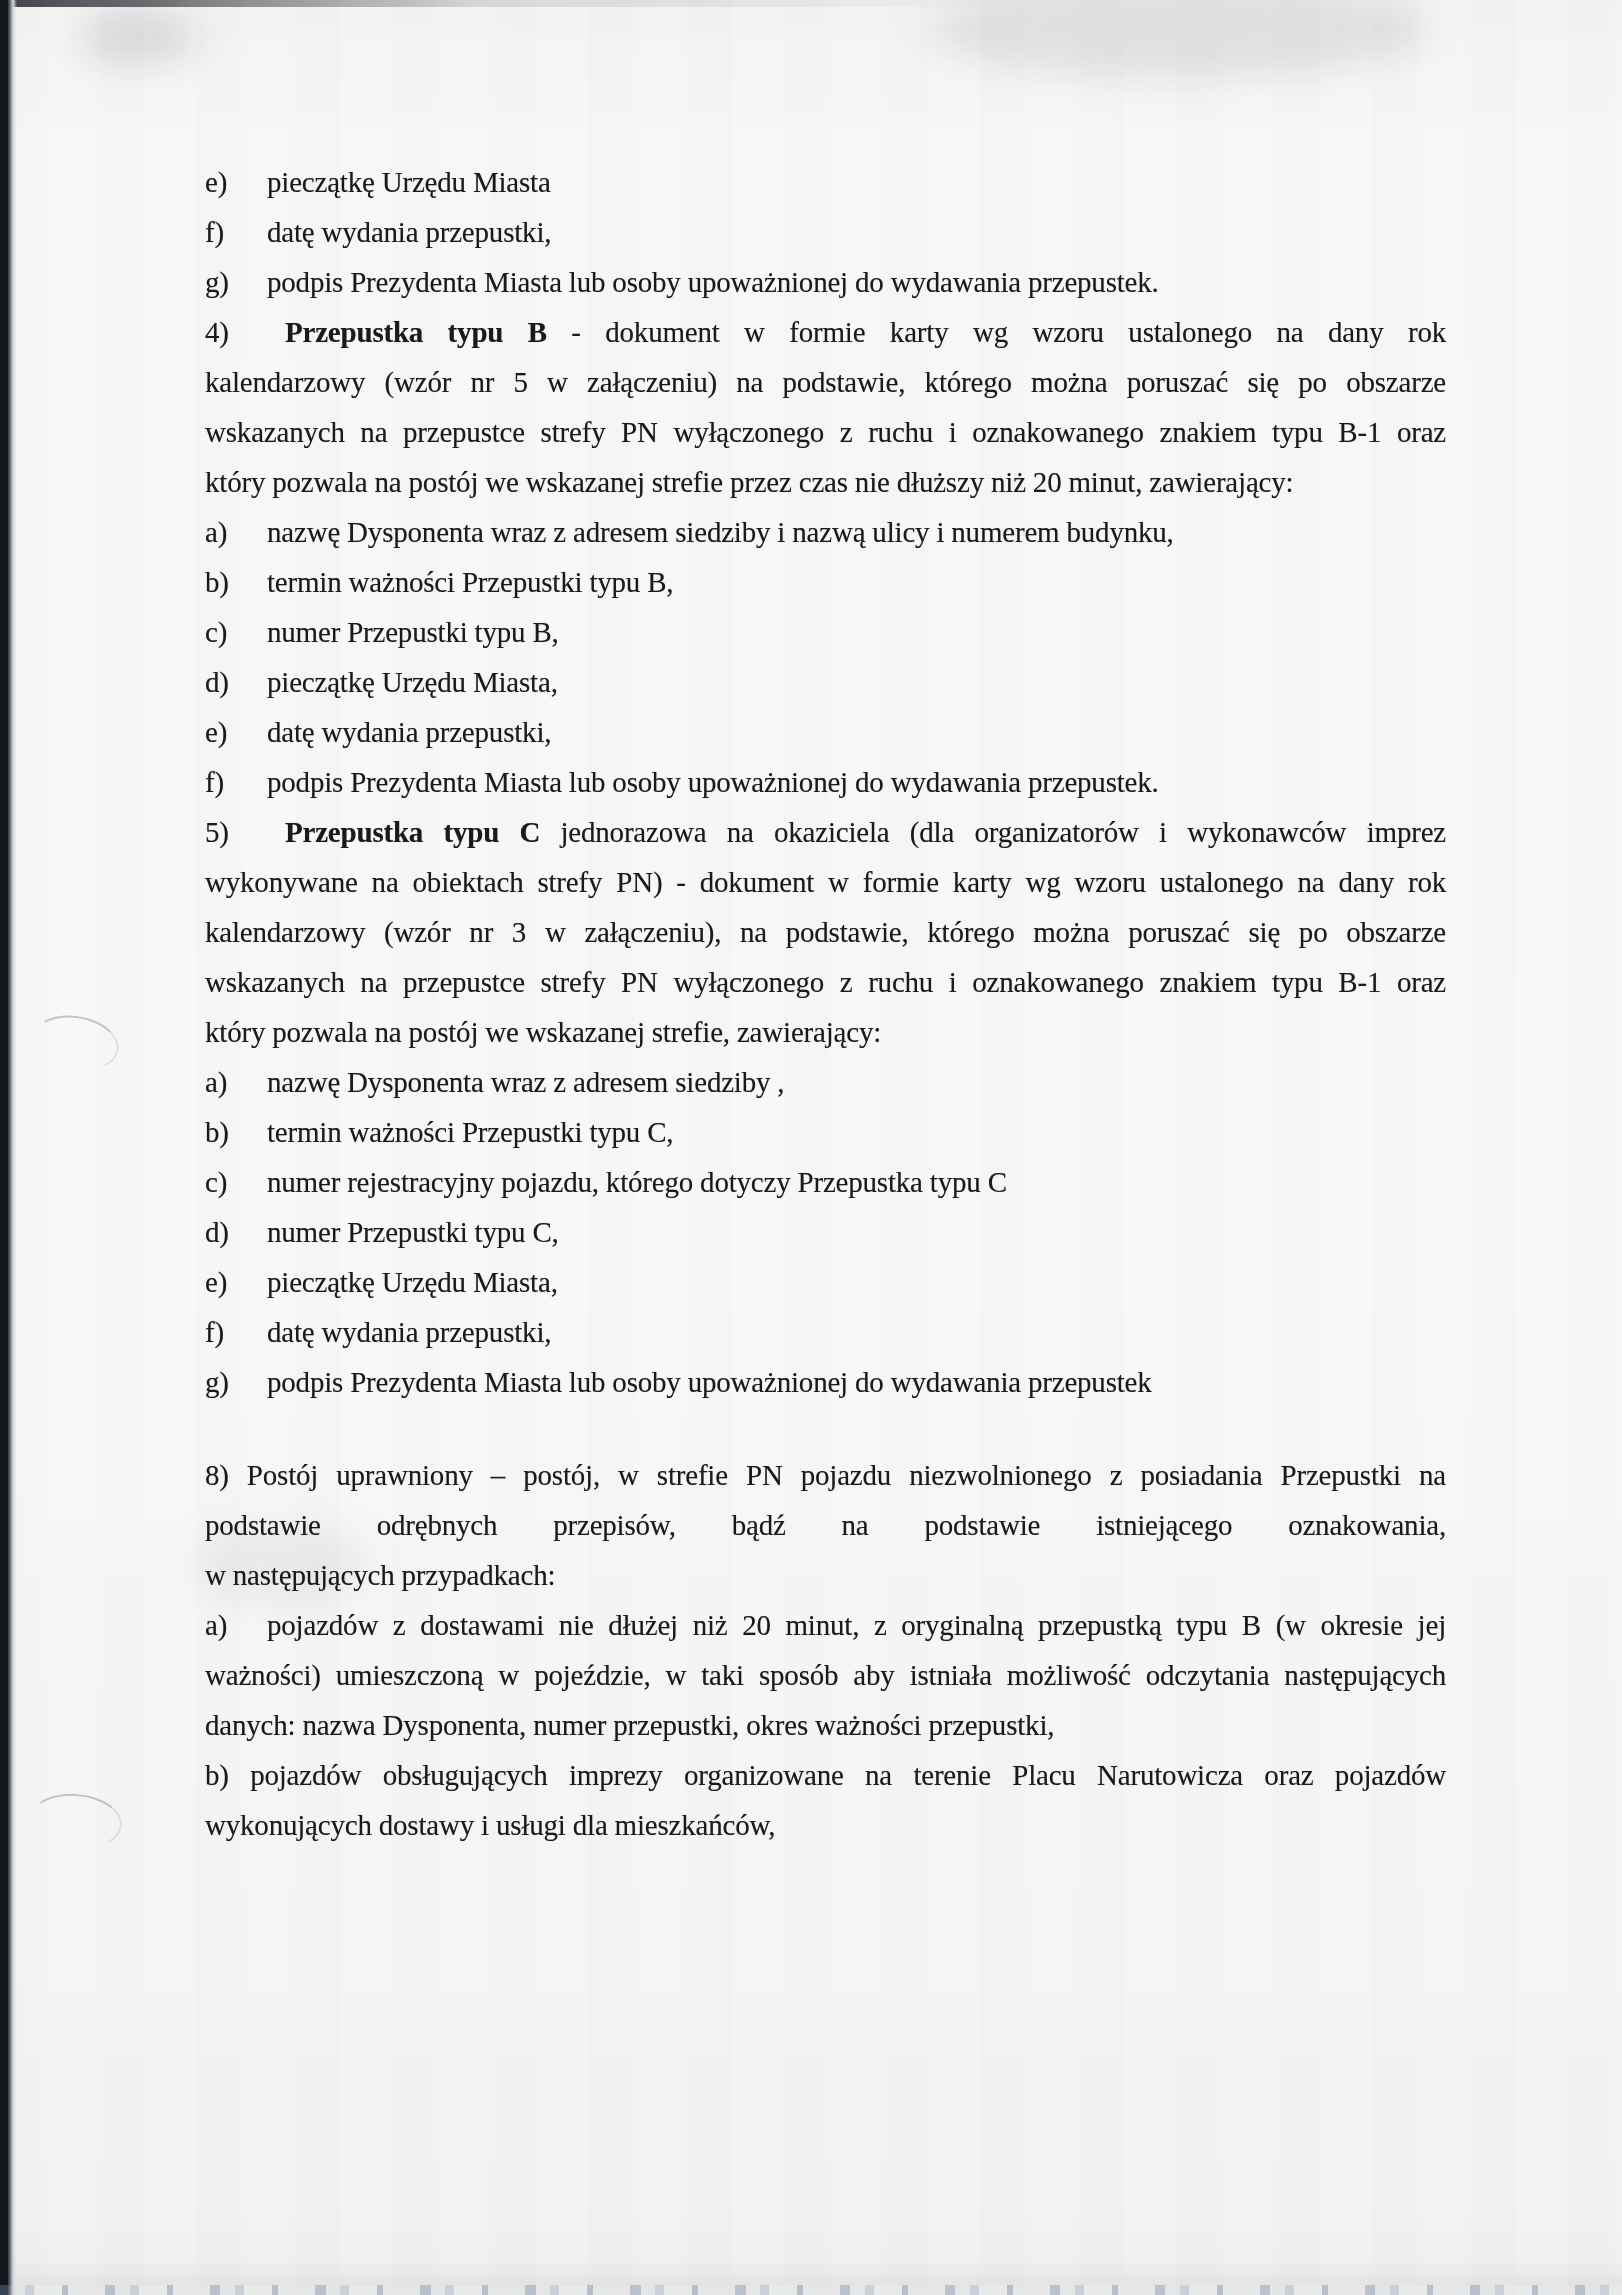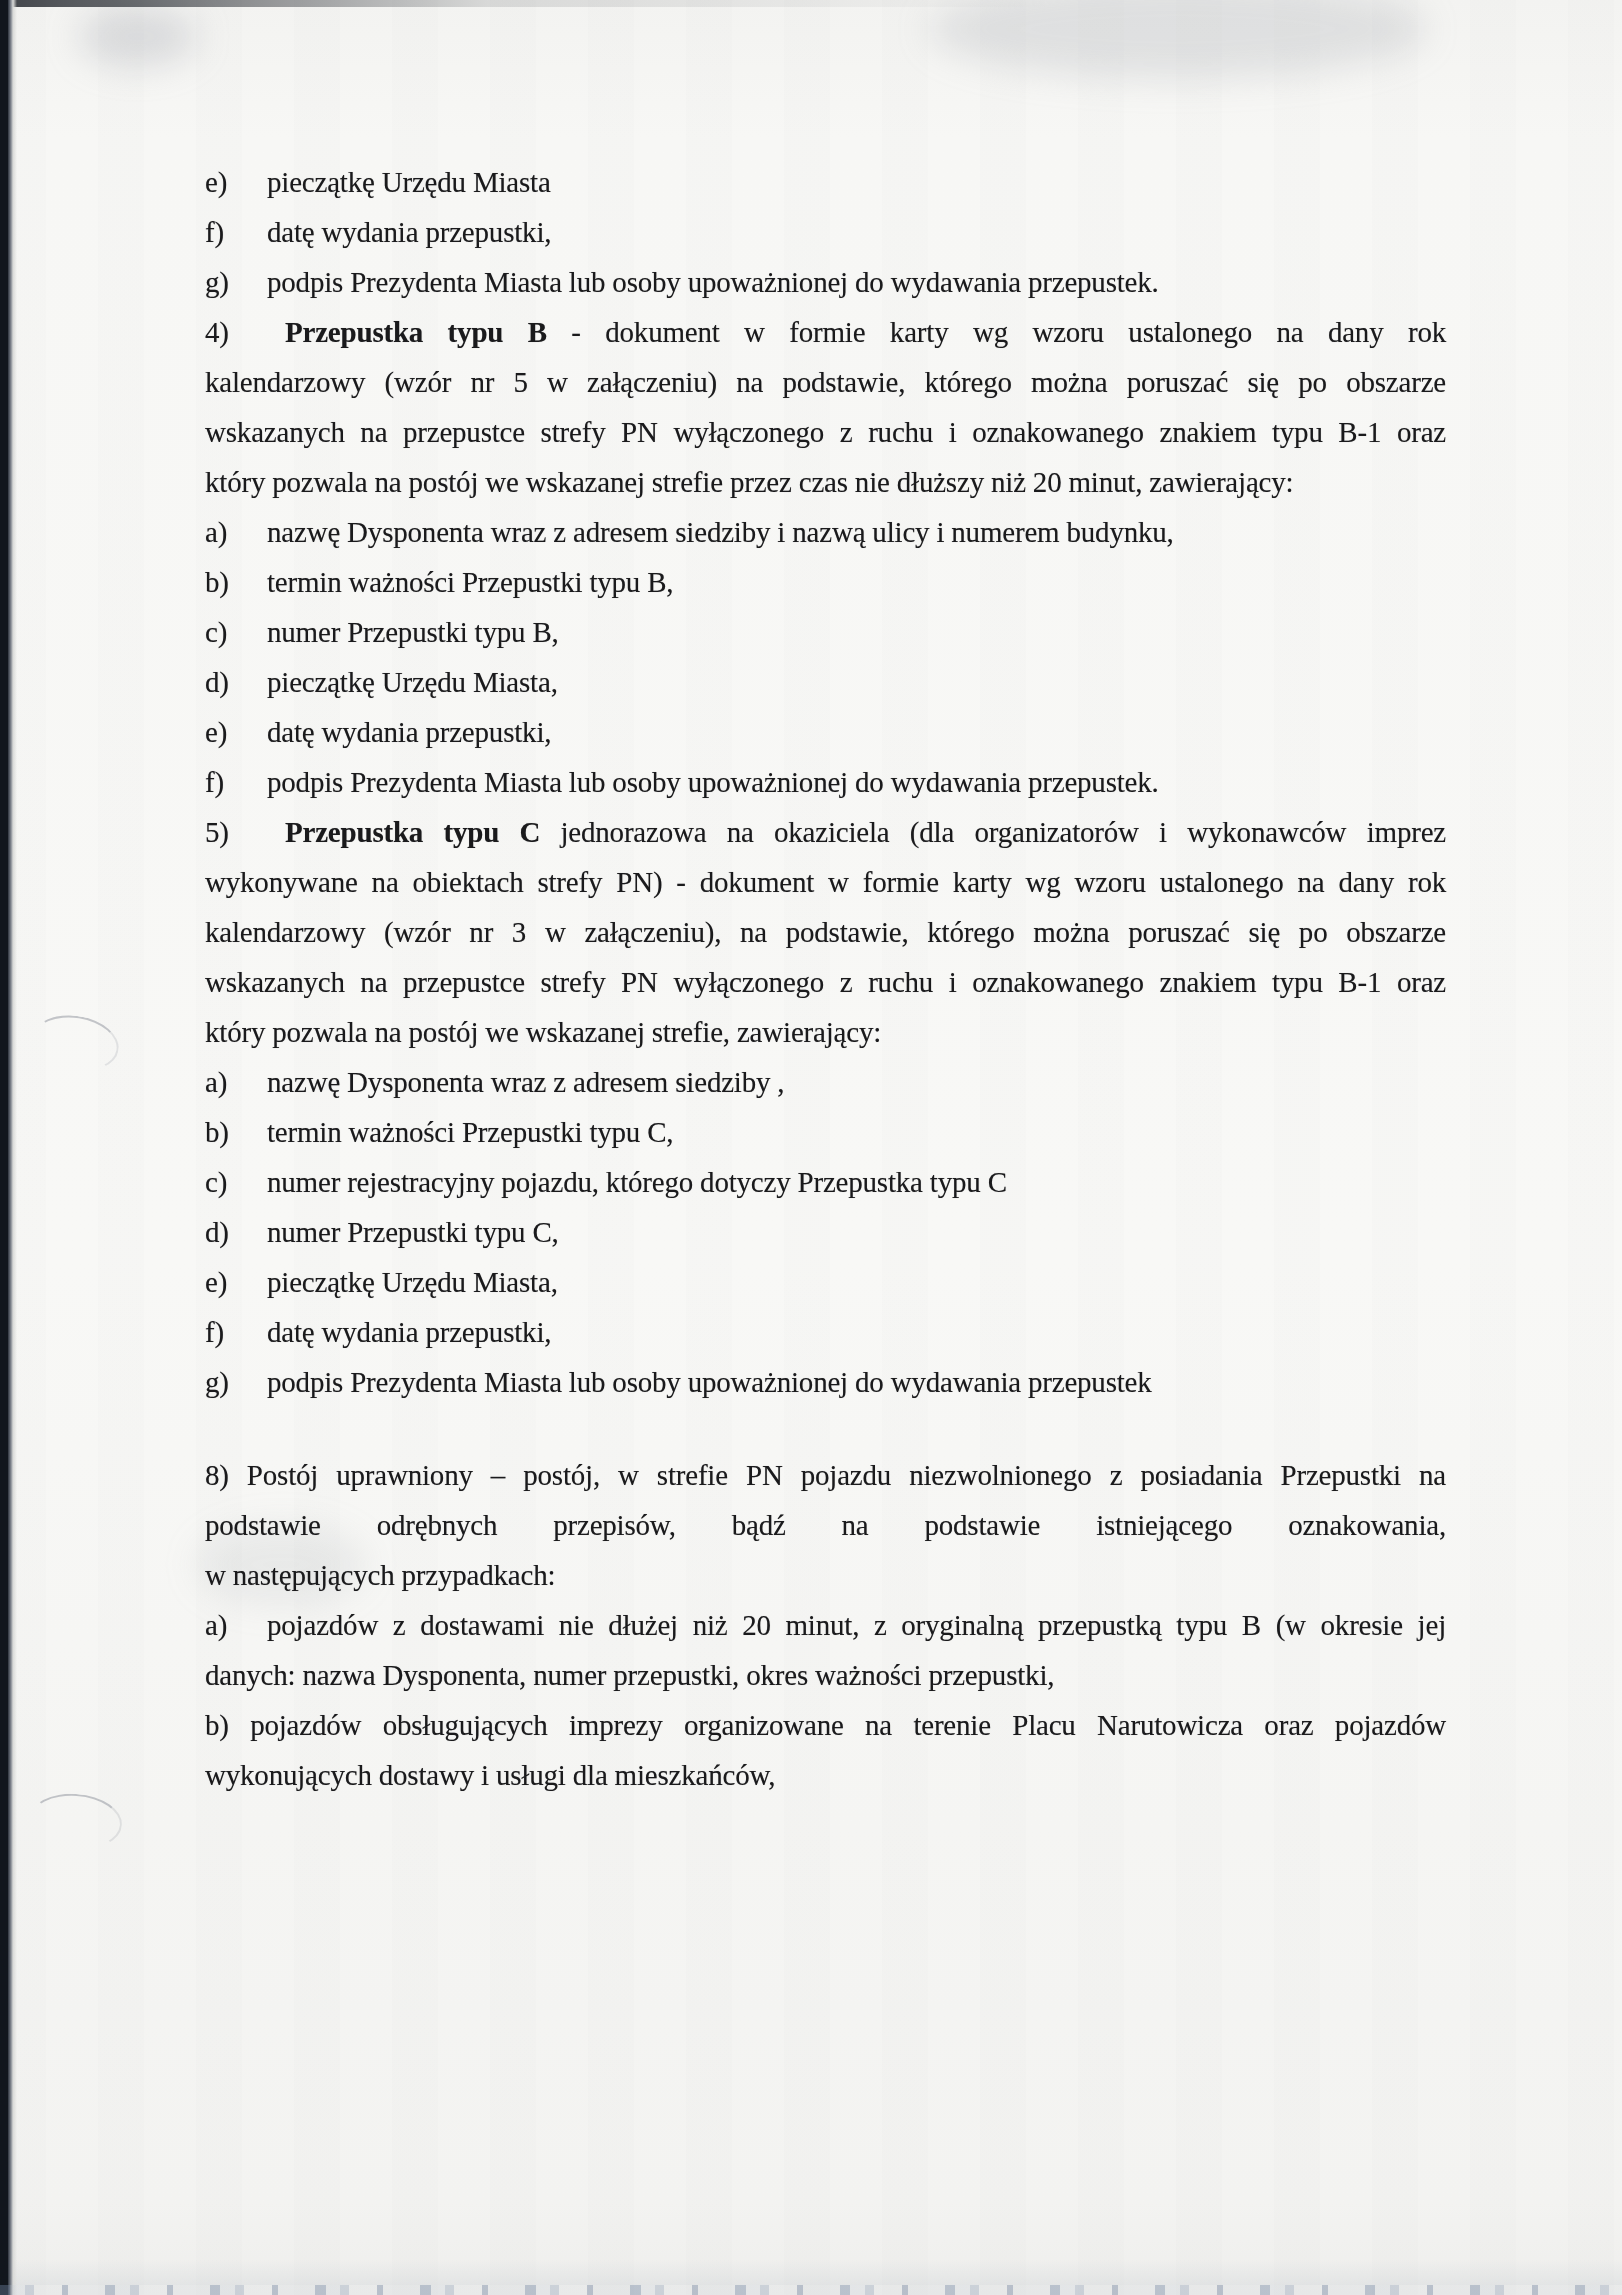--- a/index.html
+++ b/index.html
@@ -162,17 +162,18 @@
     <div class="line"><span class="marker">c)</span>numer rejestracyjny pojazdu, którego dotyczy Przepustka typu C</div>
     <div class="line"><span class="marker">d)</span>numer Przepustki typu C,</div>
     <div class="line"><span class="marker">e)</span>pieczątkę Urzędu Miasta,</div>
     <div class="line"><span class="marker">f)</span>datę wydania przepustki,</div>
     <div class="line"><span class="marker">g)</span>podpis Prezydenta Miasta lub osoby upoważnionej do wydawania przepustek</div>
     <div class="line spacer"></div>
     <div class="line just">8) Postój uprawniony – postój, w strefie PN pojazdu niezwolnionego z posiadania Przepustki na</div>
     <div class="line just">podstawie odrębnych przepisów, bądź na podstawie istniejącego oznakowania,</div>
     <div class="line">w następujących przypadkach:</div>
     <div class="line just"><span class="marker">a)</span>pojazdów z dostawami nie dłużej niż 20 minut, z oryginalną przepustką typu B (w okresie jej</div>
+    <div class="line just">ważności) umieszczoną w pojeździe, w taki sposób aby istniała możliwość odczytania następujących</div>
     <div class="line">danych: nazwa Dysponenta, numer przepustki, okres ważności przepustki,</div>
     <div class="line just">b) pojazdów obsługujących imprezy organizowane na terenie Placu Narutowicza oraz pojazdów</div>
     <div class="line">wykonujących dostawy i usługi dla mieszkańców,</div>
   </div>
 
 
 </body></html>

